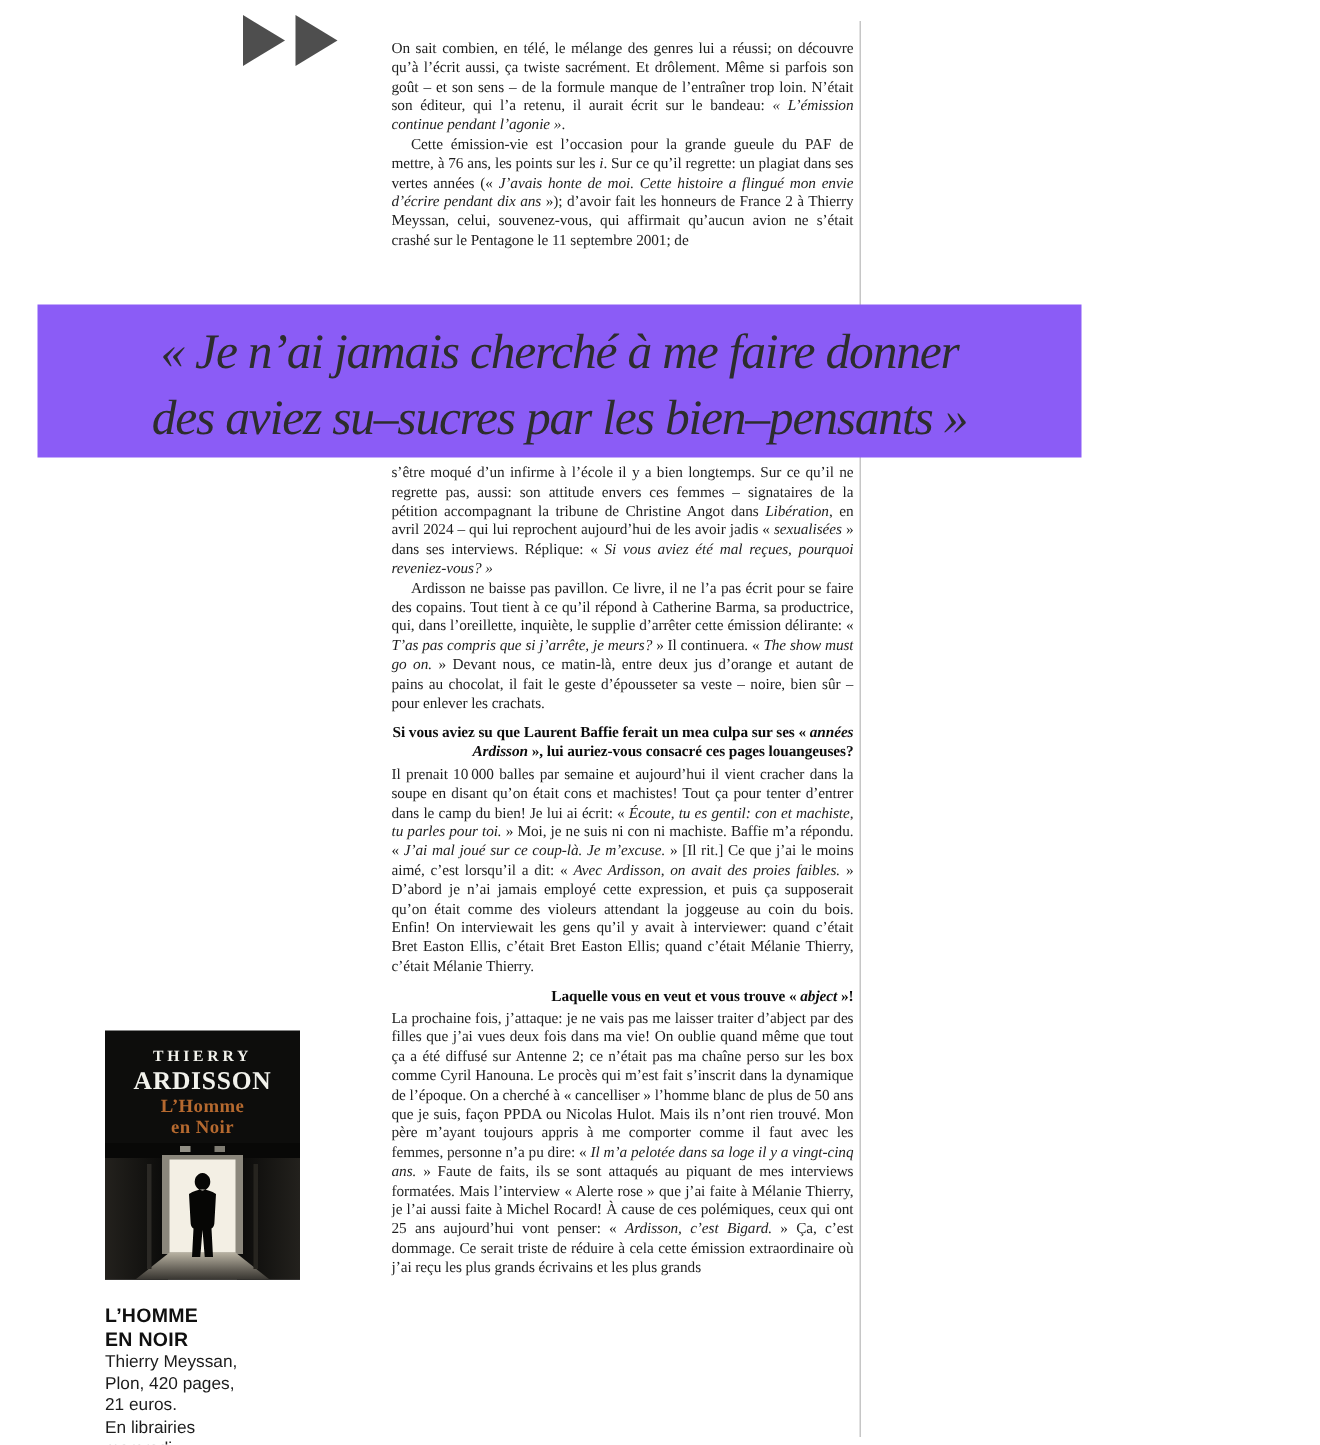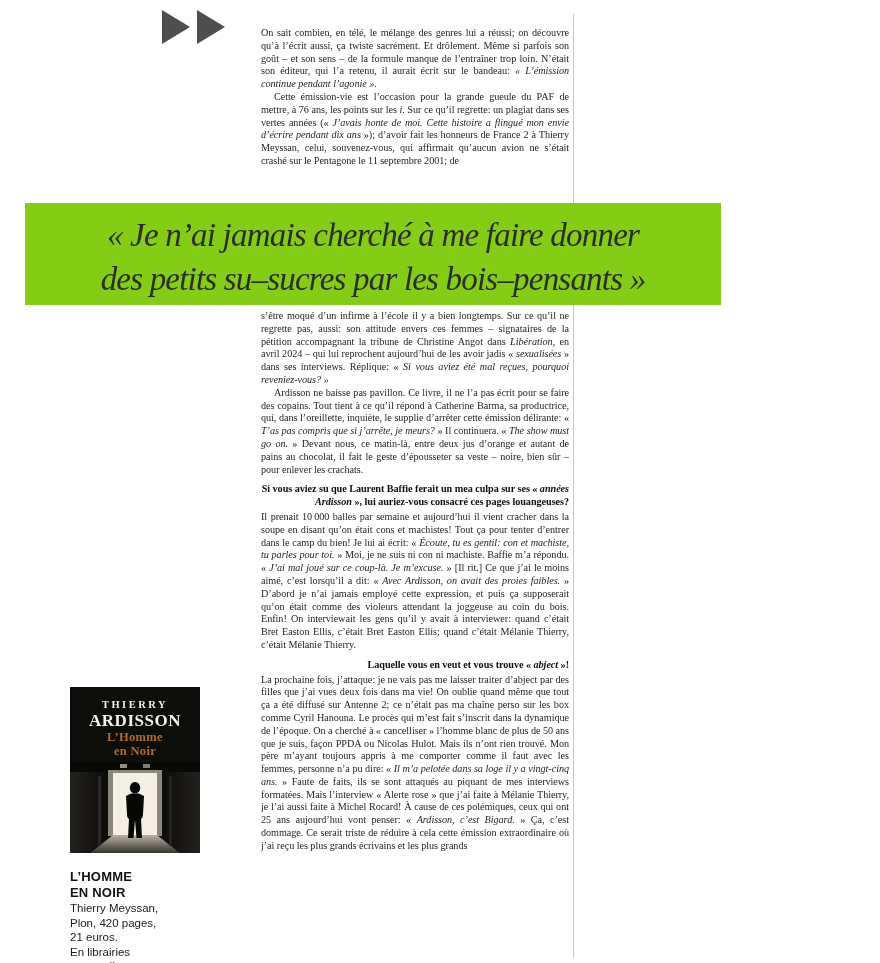--- a/index.html
+++ b/index.html
@@ -24,21 +24,21 @@
   .article-text p.q{font-weight:700;color:#0d0d0d;text-align:right;margin:7px 0 2px;}
   .article-text p.indent{text-indent:13px;}
   .article-text em{font-style:italic;}
 
   #col2-top{position:absolute;left:246px;top:27px;width:308px;height:176px;overflow:hidden;}
   #col2-bottom{position:absolute;left:246px;top:310px;width:308px;height:650px;overflow:hidden;}
   #col3{position:absolute;left:567px;top:27px;width:309px;height:932px;overflow:hidden;}
   #quote-intrusion{float:left;width:146px;height:114px;margin-top:180px;}
 
   
-  #pull-quote{position:absolute;left:10px;top:203px;width:696px;height:102px;background:#84cc16;
+  #pull-quote{position:absolute;left:10px;top:203px;width:696px;height:102px;background:#8b5cf6;
               z-index:3;text-align:center;padding-top:10px;box-sizing:border-box;}
   .pq-line{font-family:"Liberation Serif","DejaVu Serif",serif;font-style:italic;
            font-size:33px;line-height:44px;color:#2d2d2d;letter-spacing:-0.8px;white-space:nowrap;}
 
   
   #book-cover{position:absolute;left:55px;top:687px;width:130px;height:166px;background:#0d0d0c;
               text-align:center;overflow:hidden;}
   .cover-author1{color:#f2f2ec;font:700 10.5px/13px "Liberation Serif",serif;letter-spacing:2.5px;padding-top:11px;}
   .cover-author2{color:#f2f2ec;font:700 17px/19px "Liberation Serif",serif;letter-spacing:0.5px;}
   .cover-title{color:#b5692f;font:700 12.5px/14px "Liberation Serif",serif;letter-spacing:0.3px;}
@@ -62,21 +62,21 @@
 
   <div id="divider"></div>
 
   <div id="col2-top" class="article-text">
       <p class="a">On sait combien, en télé, le mélange des genres lui a réussi; on découvre qu’à l’écrit aussi, ça twiste sacrément. Et drôlement. Même si parfois son goût – et son sens – de la formule manque de l’entraîner trop loin. N’était son éditeur, qui l’a retenu, il aurait écrit sur le bandeau: <em>« L’émission continue pendant l’agonie »</em>.</p>
       <p class="a indent">Cette émission-vie est l’occasion pour la grande gueule du PAF de mettre, à 76&nbsp;ans, les points sur les <em>i</em>. Sur ce qu’il regrette: un plagiat dans ses vertes années (« <em>J’avais honte de moi. Cette histoire a flingué mon envie d’écrire pendant dix ans</em> »); d’avoir fait les honneurs de France 2 à Thierry Meyssan, celui, souvenez-vous, qui affirmait qu’aucun avion ne s’était crashé sur le Pentagone le 11 septembre 2001; de</p>
     </div>
 
   <div id="pull-quote">
       <div class="pq-line">« Je n’ai jamais cherché à me faire donner</div>
-      <div class="pq-line">des petits su–sucres par les bois–pensants »</div>
+      <div class="pq-line">des aviez su–sucres par les bien–pensants »</div>
     </div>
 
   <div id="col2-bottom" class="article-text">
       <p class="a">s’être moqué d’un infirme à l’école il y a bien longtemps. Sur ce qu’il ne regrette pas, aussi: son attitude envers ces femmes – signataires de la pétition accompagnant la tribune de Christine Angot dans <em>Libération</em>, en avril 2024 – qui lui reprochent aujourd’hui de les avoir jadis « <em>sexualisées</em> » dans ses interviews. Réplique: « <em>Si vous aviez été mal reçues, pourquoi reveniez-vous? »</em></p>
       <p class="a indent">Ardisson ne baisse pas pavillon. Ce livre, il ne l’a pas écrit pour se faire des copains. Tout tient à ce qu’il répond à Catherine Barma, sa productrice, qui, dans l’oreillette, inquiète, le supplie d’arrêter cette émission délirante: « <em>T’as pas compris que si j’arrête, je meurs?</em> » Il continuera. « <em>The show must go on.</em> » Devant nous, ce matin-là, entre deux jus d’orange et autant de pains au chocolat, il fait le geste d’épousseter sa veste – noire, bien sûr – pour enlever les crachats.</p>
       <p class="q">Si vous aviez su que Laurent Baffie ferait un mea culpa sur ses « <em>années Ardisson</em> », lui auriez-vous consacré ces pages louangeuses?</p>
       <p class="a">Il prenait 10 000 balles par semaine et aujourd’hui il vient cracher dans la soupe en disant qu’on était cons et machistes! Tout ça pour tenter d’entrer dans le camp du bien! Je lui ai écrit: « <em>Écoute, tu es gentil: con et machiste, tu parles pour toi.</em> » Moi, je ne suis ni con ni machiste. Baffie m’a répondu. « <em>J’ai mal joué sur ce coup-là. Je m’excuse.</em> » [Il rit.] Ce que j’ai le moins aimé, c’est lorsqu’il a dit: « <em>Avec Ardisson, on avait des proies faibles.</em> » D’abord je n’ai jamais employé cette expression, et puis ça supposerait qu’on était comme des violeurs attendant la joggeuse au coin du bois. Enfin! On interviewait les gens qu’il y avait à interviewer: quand c’était Bret Easton Ellis, c’était Bret Easton Ellis; quand c’était Mélanie Thierry, c’était Mélanie Thierry.</p>
       <p class="q">Laquelle vous en veut et vous trouve « <em>abject</em> »!</p>
       <p class="a">La prochaine fois, j’attaque: je ne vais pas me laisser traiter d’abject par des filles que j’ai vues deux fois dans ma vie! On oublie quand même que tout ça a été diffusé sur Antenne 2; ce n’était pas ma chaîne perso sur les box comme Cyril Hanouna. Le procès qui m’est fait s’inscrit dans la dynamique de l’époque. On a cherché à « cancelliser » l’homme blanc de plus de 50 ans que je suis, façon PPDA ou Nicolas Hulot. Mais ils n’ont rien trouvé. Mon père m’ayant toujours appris à me comporter comme il faut avec les femmes, personne n’a pu dire: « <em>Il m’a pelotée dans sa loge il y a vingt-cinq ans.</em> » Faute de faits, ils se sont attaqués au piquant de mes interviews formatées. Mais l’interview « Alerte rose » que j’ai faite à Mélanie Thierry, je l’ai aussi faite à Michel Rocard! À cause de ces polémiques, ceux qui ont 25 ans aujourd’hui vont penser: « <em>Ardisson, c’est Bigard.</em> » Ça, c’est dommage. Ce serait triste de réduire à cela cette émission extraordinaire où j’ai reçu les plus grands écrivains et les plus grands</p>
     </div>

